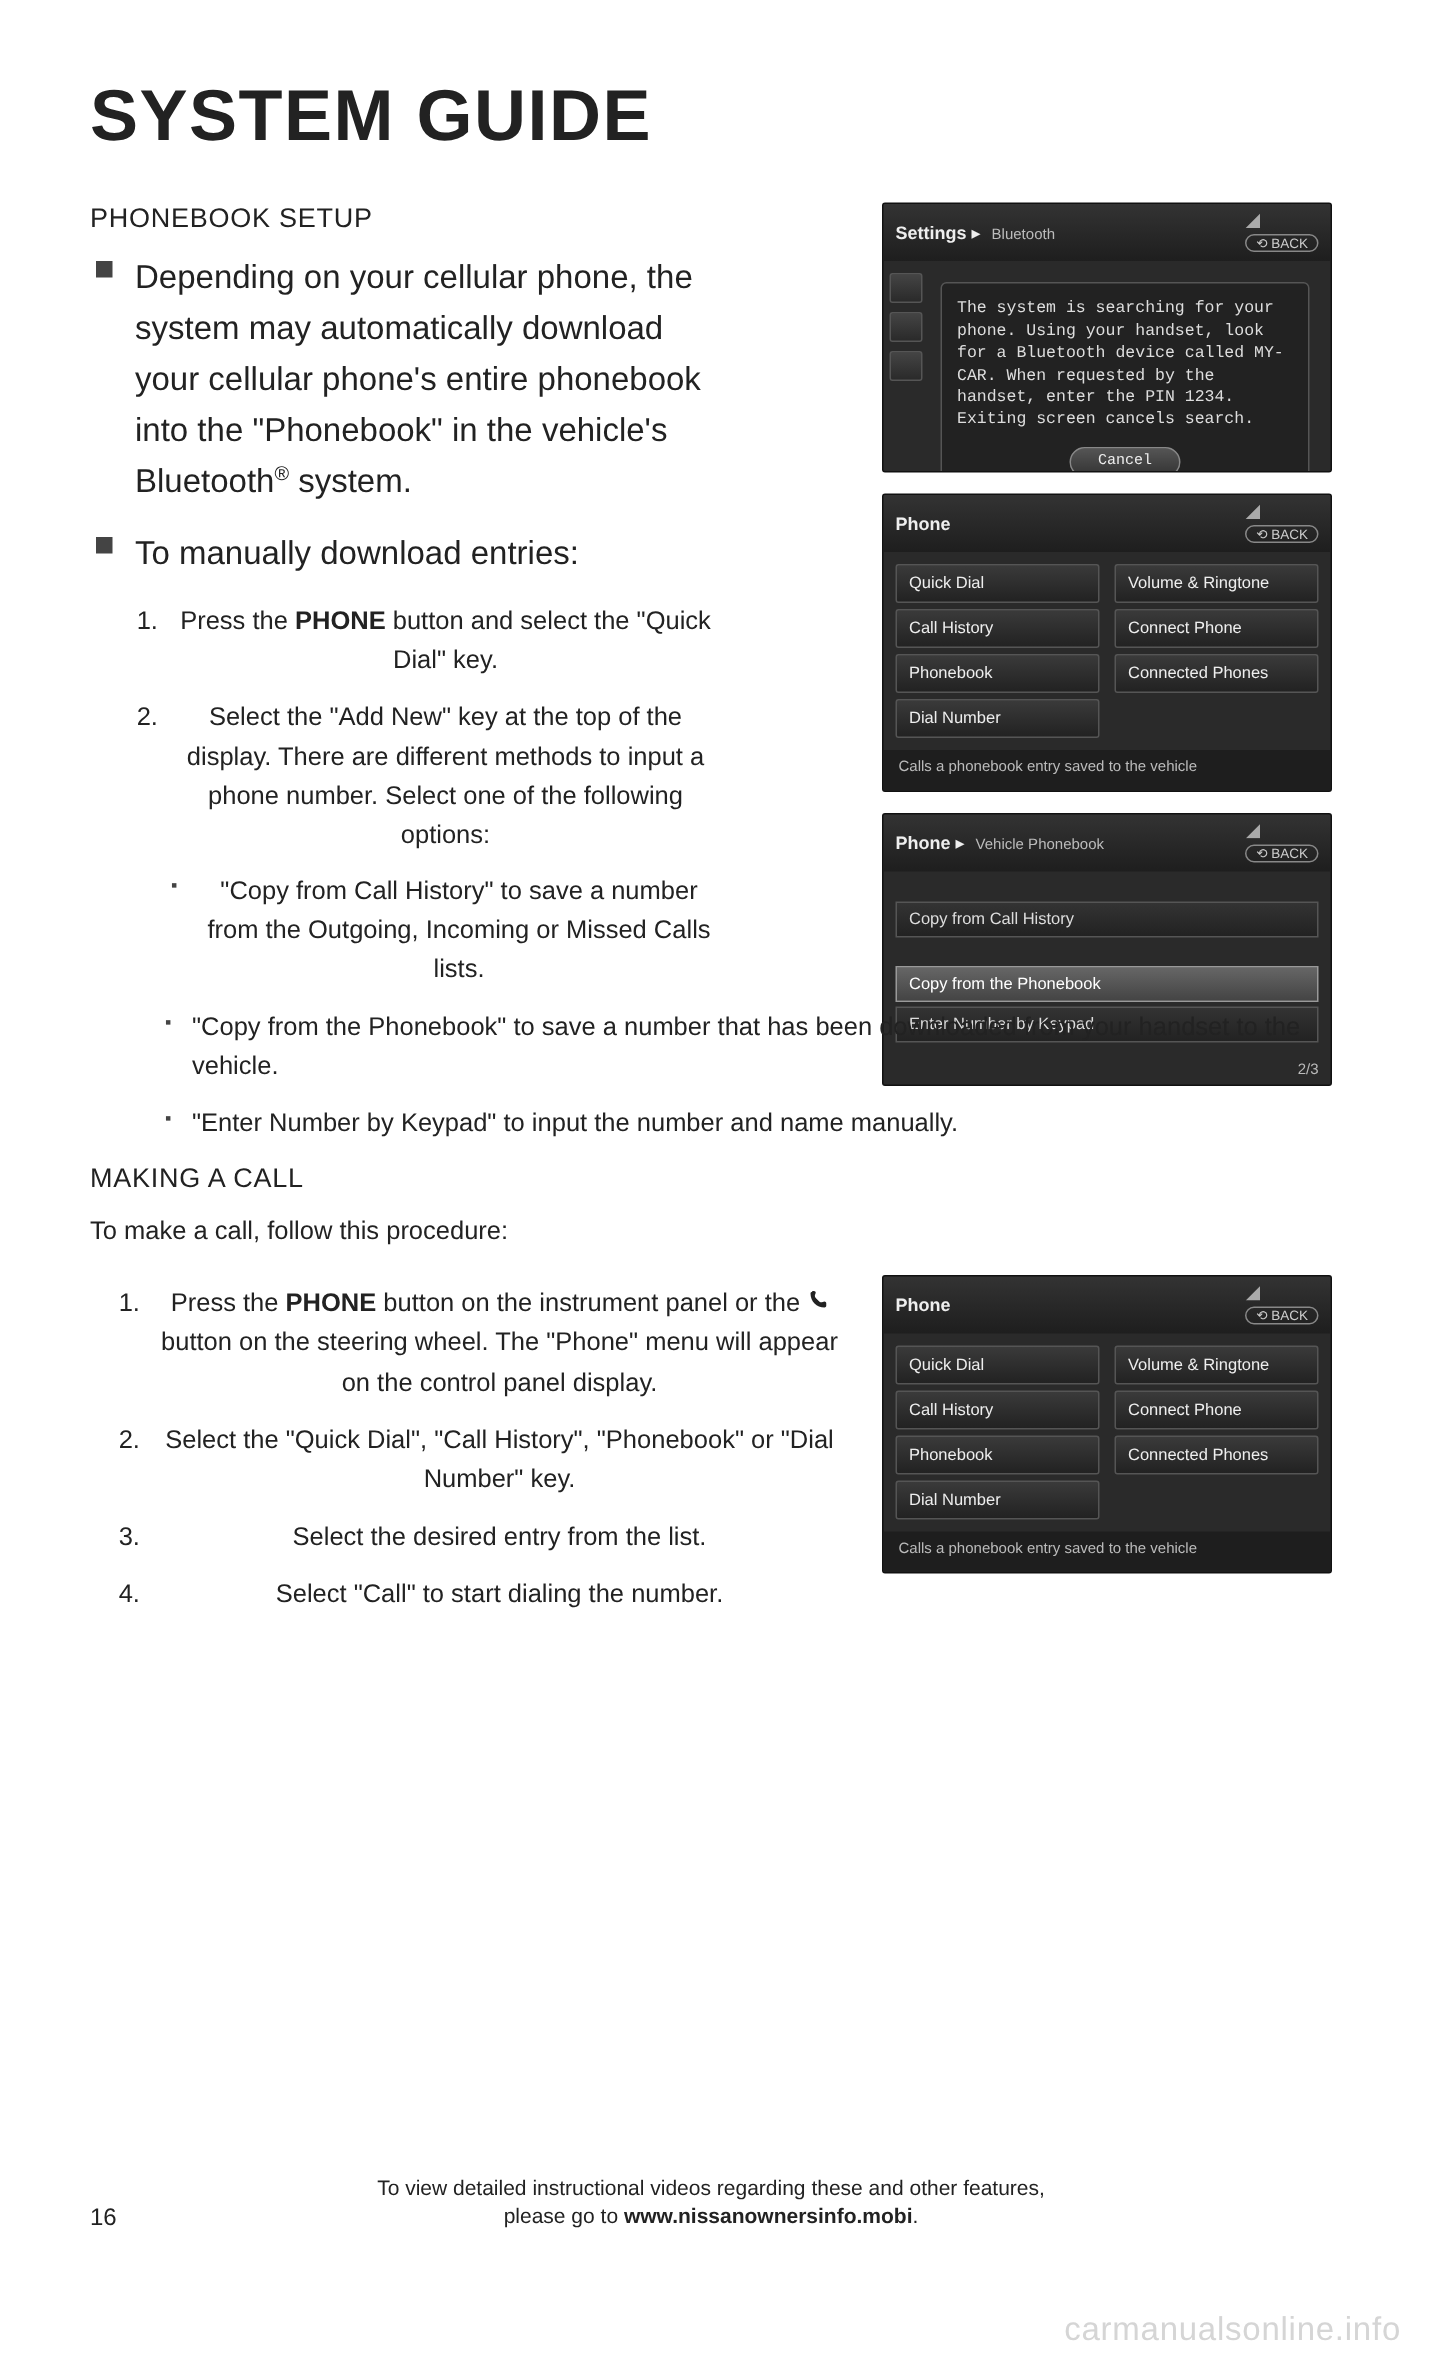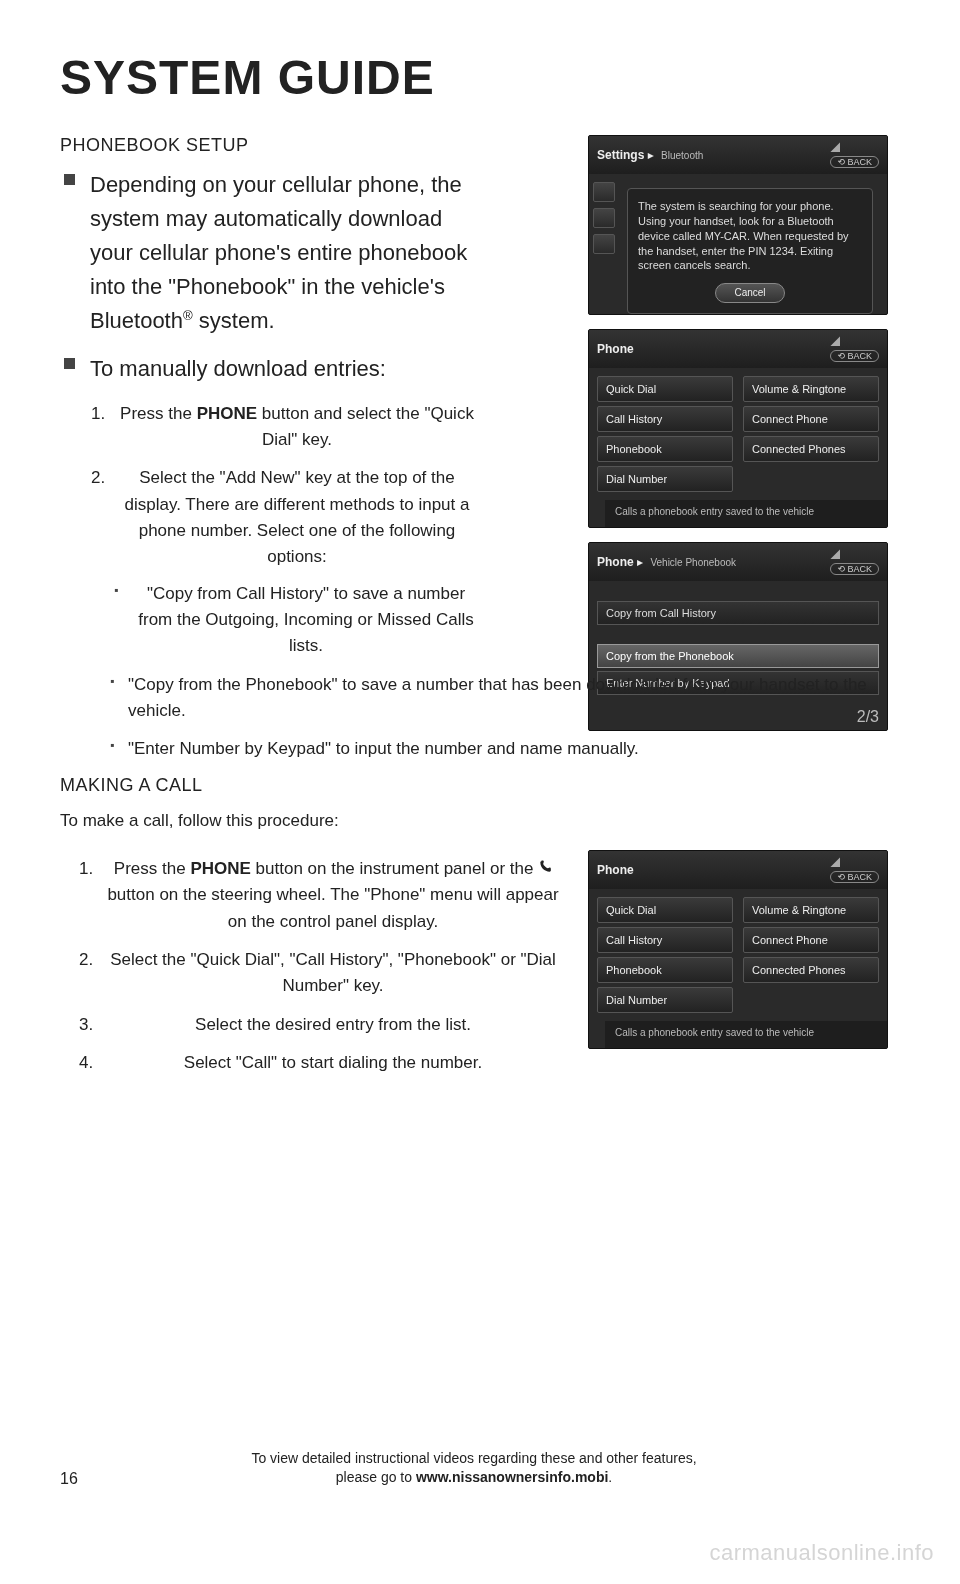--- a/index.html
+++ b/index.html
@@ -24,32 +24,32 @@
   
   .shots { position: absolute; right: 0; top: 0; width: 300px; }
   .shot { width: 300px; background: #2a2a2a; border: 1px solid #111; margin-bottom: 14px; overflow: hidden; border-radius: 2px; position: relative; }
   .shot-top { display: flex; align-items: center; justify-content: space-between; padding: 6px 8px; background: linear-gradient(#333,#1e1e1e); color: #eee; font-size: 12px; }
   .shot-top .bc { font-weight: 700; }
   .shot-top .sub { font-size: 10px; color: #bbb; margin-left: 4px; font-weight: 400; }
   .status-icons { display: flex; gap: 4px; align-items: flex-start; flex-direction: column; }
   .sig-icon { width: 10px; height: 10px; background: #aaa; clip-path: polygon(0 100%,100% 100%,100% 0); }
   .back-pill { border: 1px solid #888; border-radius: 10px; padding: 0 6px; font-size: 9px; color: #ccc; }
   .shot-body { padding: 8px; color: #ddd; font-size: 11px; position: relative; }
-  .dialog { background: #222; border: 1px solid #555; border-radius: 4px; padding: 10px; margin: 6px 6px 6px 30px; line-height: 1.35; }
+  .dialog { background: #222; border: 1px solid #555; border-radius: 4px; padding: 10px; margin: 6px 6px 6px 30px; line-height: 1.35; font-family: Liberation Mono, monospace; }
   .dialog .btn { margin-top: 10px; text-align: center; }
   .btn-pill { display: inline-block; border: 1px solid #888; background: linear-gradient(#555,#333); color: #eee; font-size: 10px; padding: 2px 18px; border-radius: 10px; }
   .side-strip { position: absolute; left: 4px; top: 8px; width: 22px; display: flex; flex-direction: column; gap: 6px; }
   .side-strip div { height: 20px; background: linear-gradient(#444,#2a2a2a); border: 1px solid #555; border-radius: 2px; }
   .row-grid { display: flex; gap: 10px; }
   .col { flex: 1; display: flex; flex-direction: column; gap: 4px; }
   .menu-btn { background: linear-gradient(180deg,#3a3a3a,#222); border: 1px solid #555; border-radius: 2px; padding: 6px 8px; color: #eee; font-size: 11px; }
-  .caption { padding: 6px 10px 10px; color: #bbb; font-size: 10px; background: #1e1e1e; margin-left: 16px; }
+  .caption { padding: 6px 10px 10px; color: #bbb; font-size: 10px; background: #1e1e1e; }
   .list-row { background: linear-gradient(180deg,#333,#222); border: 1px solid #555; padding: 5px 8px; margin-bottom: 3px; font-size: 11px; color: #ddd; }
   .list-row.sel { background: linear-gradient(180deg,#666,#444); border-color: #999; color: #fff; margin-top: 19px; }
-  .page-ind { text-align: right; font-size: 16px; color: #bbb; padding: 2px 8px 4px; margin-left: 20px; }
+  .page-ind { text-align: right; font-size: 10px; color: #bbb; padding: 2px 8px 4px; margin-left: 20px; }
   
   .making-block { margin-top: 8px; }
   .making-body { display: flex; gap: 24px; }
   .making-body .text { flex: 1; }
   .making-body .shot-holder { width: 300px; padding-top: 4px; }
   
   .wide-sub { padding-left: 68px; list-style: none; }
   .wide-sub > li { position: relative; font-size: 17px; line-height: 1.55; margin-bottom: 12px; }
   .wide-sub > li::before { content: "▪"; position: absolute; left: -18px; top: 0; font-size: 12px; color: #444; }
   

